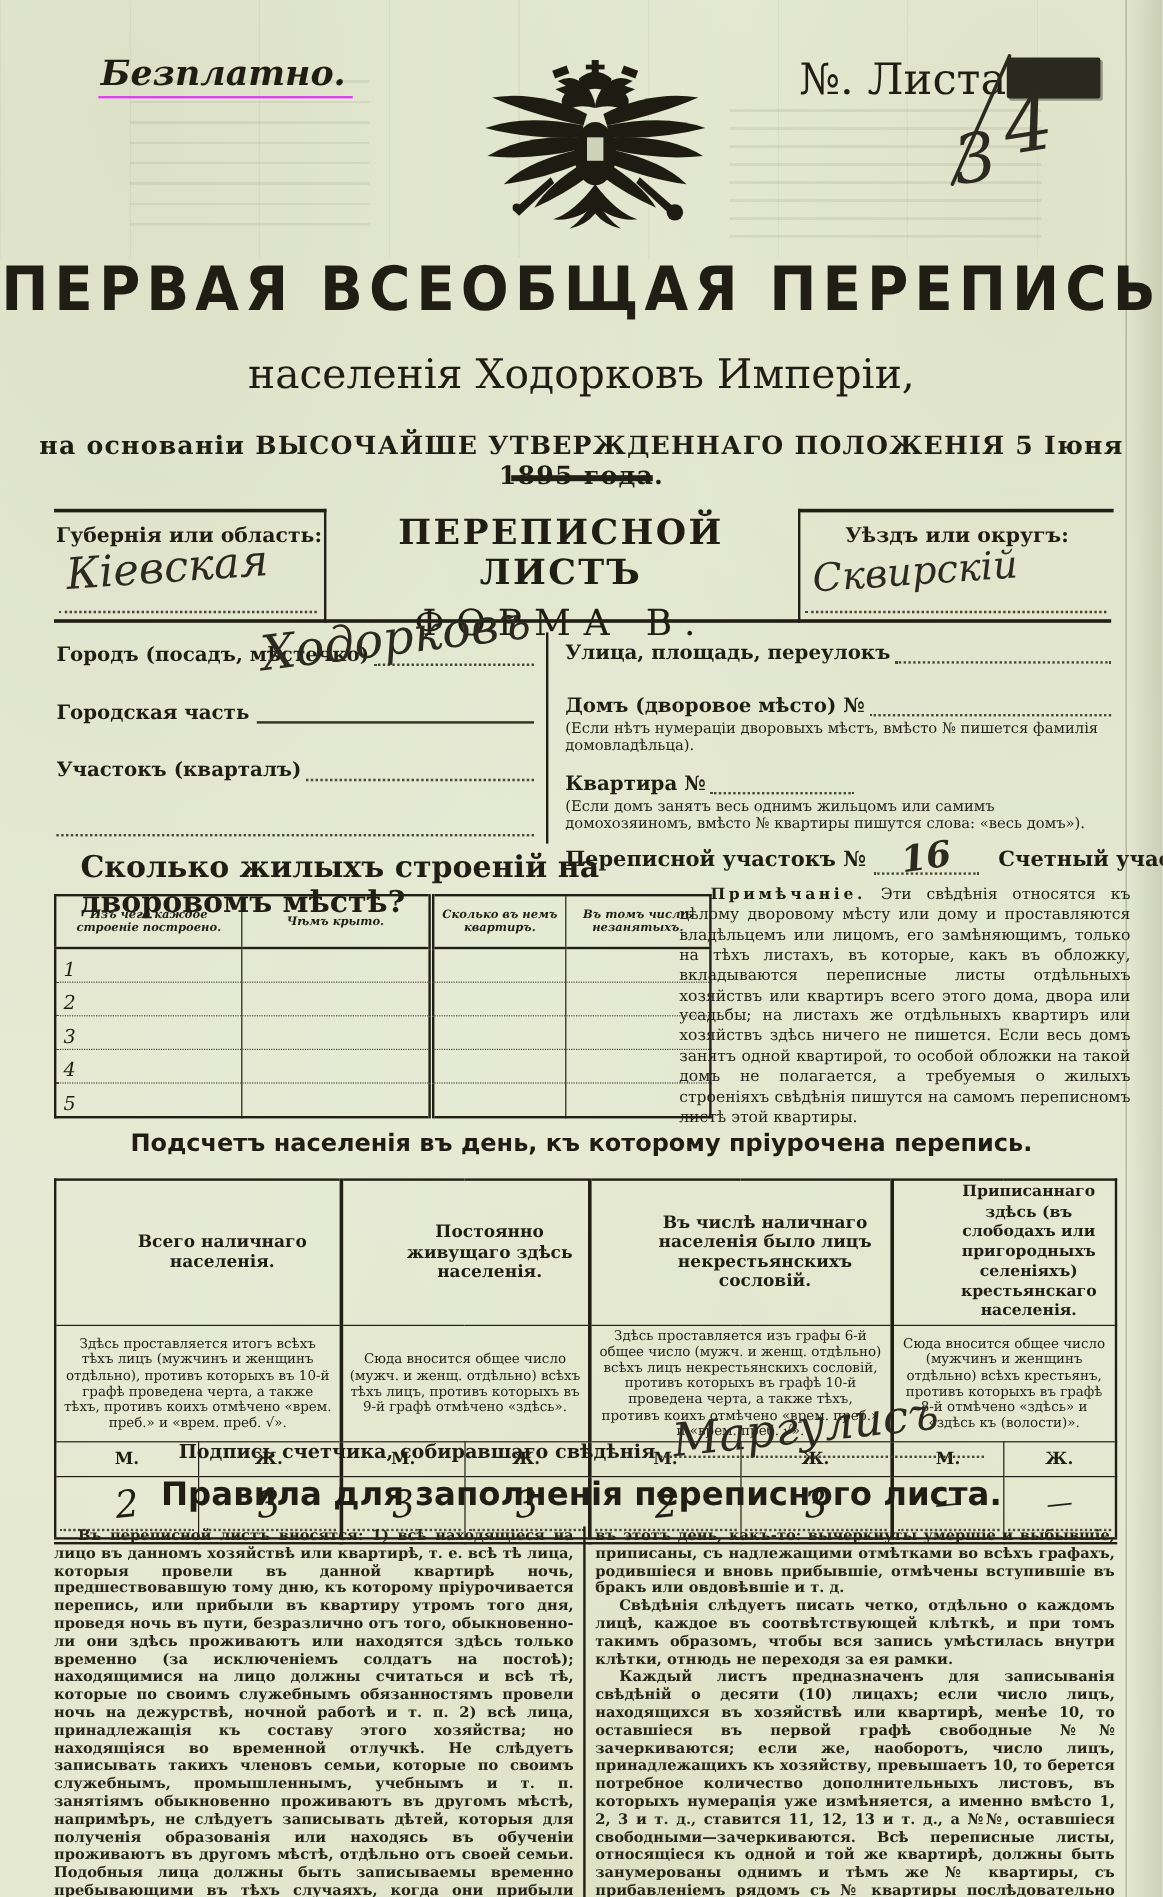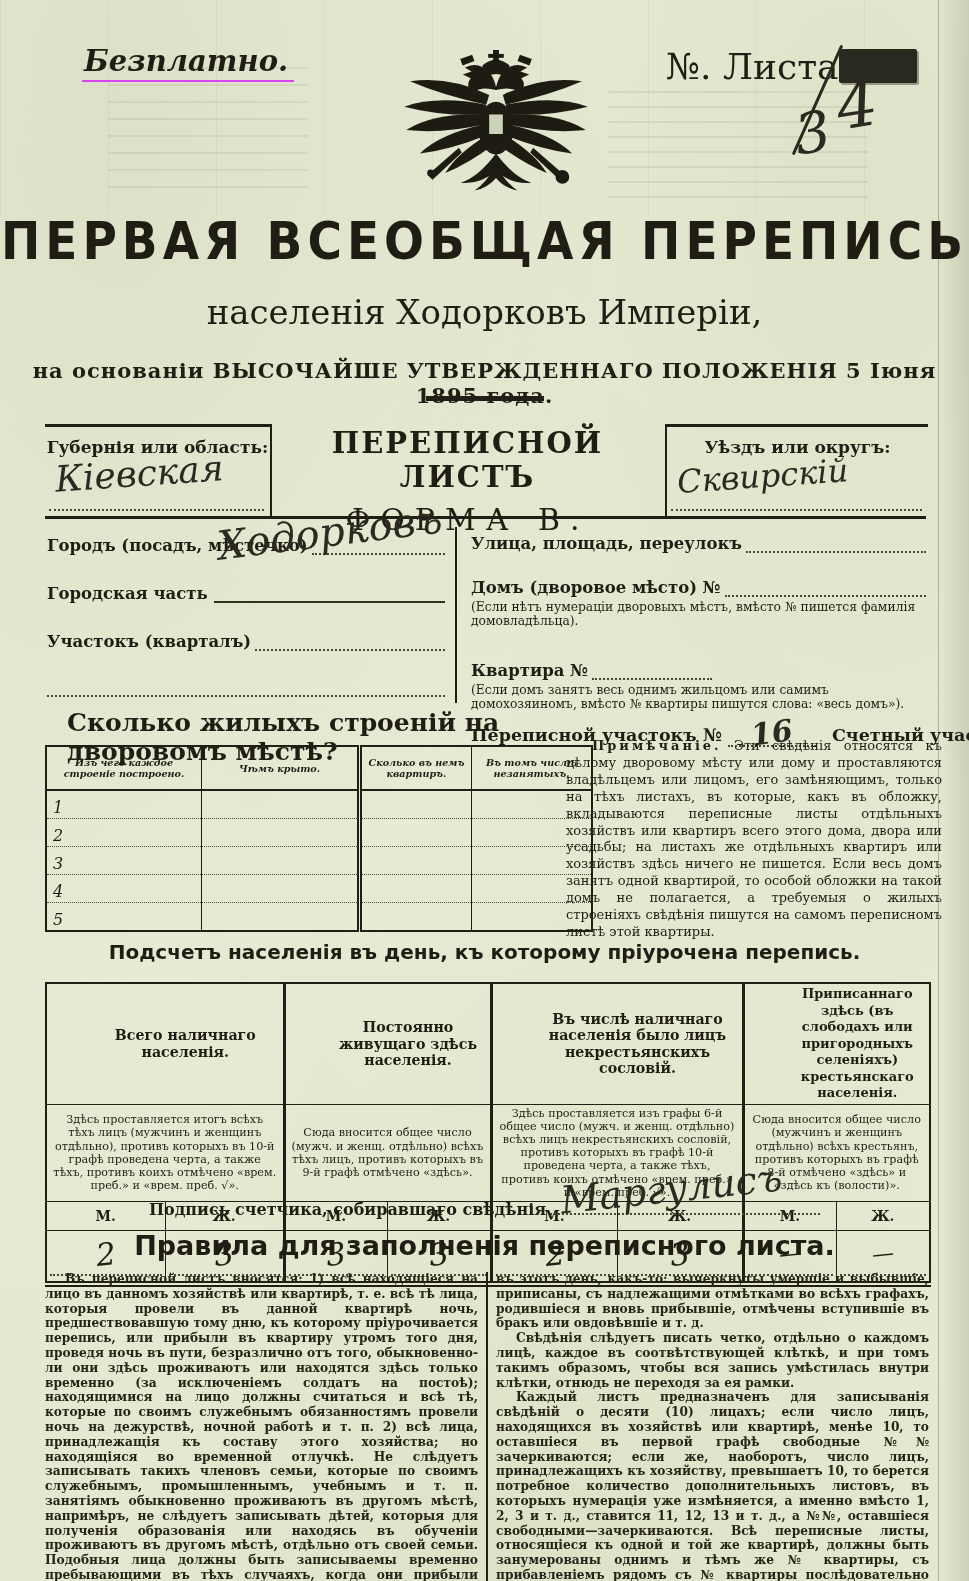--- a/index.html
+++ b/index.html
@@ -204,21 +204,21 @@
   <div class="acol-r">
     <div class="frow" style="margin-top:12px">
       <span class="flabel">Улица, площадь, переулокъ</span>
       <span class="fline"></span>
     </div>
     <div class="frow" style="margin-top:24px">
       <span class="flabel">Домъ (дворовое мѣсто) №</span>
       <span class="fline"></span>
     </div>
     <div class="smallnote">(Если нѣтъ нумераціи дворовыхъ мѣстъ, вмѣсто № пишется фамилія домовладѣльца).</div>
-    <div class="frow" style="margin-top:32px">
+    <div class="frow" style="margin-top:14px">
       <span class="flabel">Квартира №</span>
       <span class="fline" style="max-width:120px"></span>
     </div>
     <div class="smallnote">(Если домъ занятъ весь однимъ жильцомъ или самимъ домохозяиномъ, вмѣсто № квартиры пишутся слова: «весь домъ»).</div>
     <div class="uchrow">
       <span>Переписной участокъ №</span>
       <span class="slot" style="width:88px"><span class="hw">16</span></span>
       <span style="margin-left:10px">Счетный участокъ №</span>
       
     </div>

